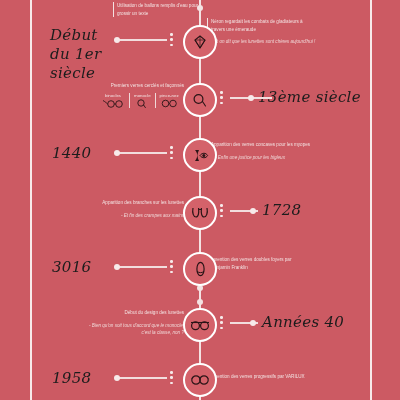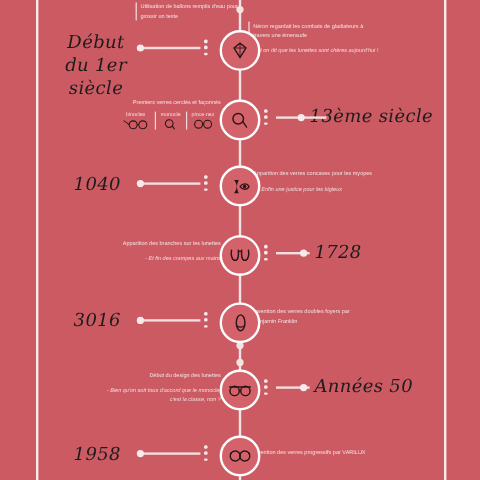--- a/index.html
+++ b/index.html
@@ -30,21 +30,21 @@
 
   .lead{position:absolute;height:1.5px;background:#f2dede;z-index:3;}
   .lead-dot{position:absolute;width:6px;height:6px;border-radius:50%;background:#f7eaea;
         transform:translateY(-50%);z-index:4;}
 
   .date{position:absolute;color:#1c1c1c;
         font-family:"DejaVu Serif",serif;
         font-style:italic;font-size:14px;line-height:1.25;white-space:nowrap;}
   .date.script{font-size:15px;letter-spacing:.3px;}
   .date.right{text-align:left;}
-  .date.left{text-align:center;}
+  .date.left{text-align:left;}
 
   .cap{position:absolute;color:#f3e2e2;font-size:4.6px;line-height:1.65;
        font-family:"Liberation Sans",sans-serif;}
   .cap.right{text-align:left;border-left:1px solid #f3e2e2;padding-left:3px;}
   .cap.left{text-align:right;}
   .cap.plain{border:0;padding-left:0;}
   .sub{display:block;margin-top:5px;font-style:italic;color:#f0d8d8;}
   .sub.rt{padding-left:4px;}
 
   .kinds{position:absolute;display:flex;gap:0;color:#f3e2e2;font-size:4.4px;
@@ -148,21 +148,21 @@
     </svg>
   </span>
 </div>
 <div class="dots3" style="left:170px;top:146px;">
     <i></i>
     <i></i>
     <i></i>
   </div>
 <div class="lead" style="left:119px;top:152px;width:48px;"></div>
 <div class="lead-dot" style="left:114px;top:153px;"></div>
-<div class="date left script" style="left:52px;top:144px;width:58px;">1040</div>
+<div class="date left script" style="left:52px;top:144px;width:58px;">1440</div>
 <div class="cap right" style="left:207px;top:141px;width:108px;">
   <span>Apparition des verres concaves pour les myopes</span>
   <span class="sub rt">- Enfin une justice pour les bigleux</span>
 </div>
 
 <div class="node" style="top:196px;">
   <span>
     <svg width="18" height="14" viewBox="0 0 18 14">
       <path d="M2 2 C1 7 2.5 11 5 11 C7.5 11 8 7 7.6 2" fill="none" stroke="#2a1416" stroke-width="1.2"></path>
       <path d="M10.4 2 C10 7 10.5 11 13 11 C15.5 11 17 7 16 2" fill="none" stroke="#2a1416" stroke-width="1.2"></path>
@@ -215,21 +215,21 @@
     </svg>
   </span>
 </div>
 <div class="dots3" style="left:220px;top:316px;">
     <i></i>
     <i></i>
     <i></i>
   </div>
 <div class="lead" style="left:230px;top:322px;width:28px;"></div>
 <div class="lead-dot" style="left:250px;top:323px;"></div>
-<div class="date right script" style="left:262px;top:313px;">Années 50</div>
+<div class="date right script" style="left:262px;top:313px;">Années 40</div>
 <div class="cap left plain" style="left:82px;top:309px;width:102px;">
   <span>Début du design des lunettes</span>
   <span class="sub">- Bien qu'on soit tous d'accord que le monocle, c'est la classe, non ?</span>
 </div>
 
 <div class="node" style="top:363px;">
   <span>
     <svg width="18" height="12" viewBox="0 0 18 12">
       <circle cx="5" cy="6" r="4.2" fill="none" stroke="#2a1416" stroke-width="1.2"></circle>
       <circle cx="13" cy="6" r="4.2" fill="none" stroke="#2a1416" stroke-width="1.2"></circle>

